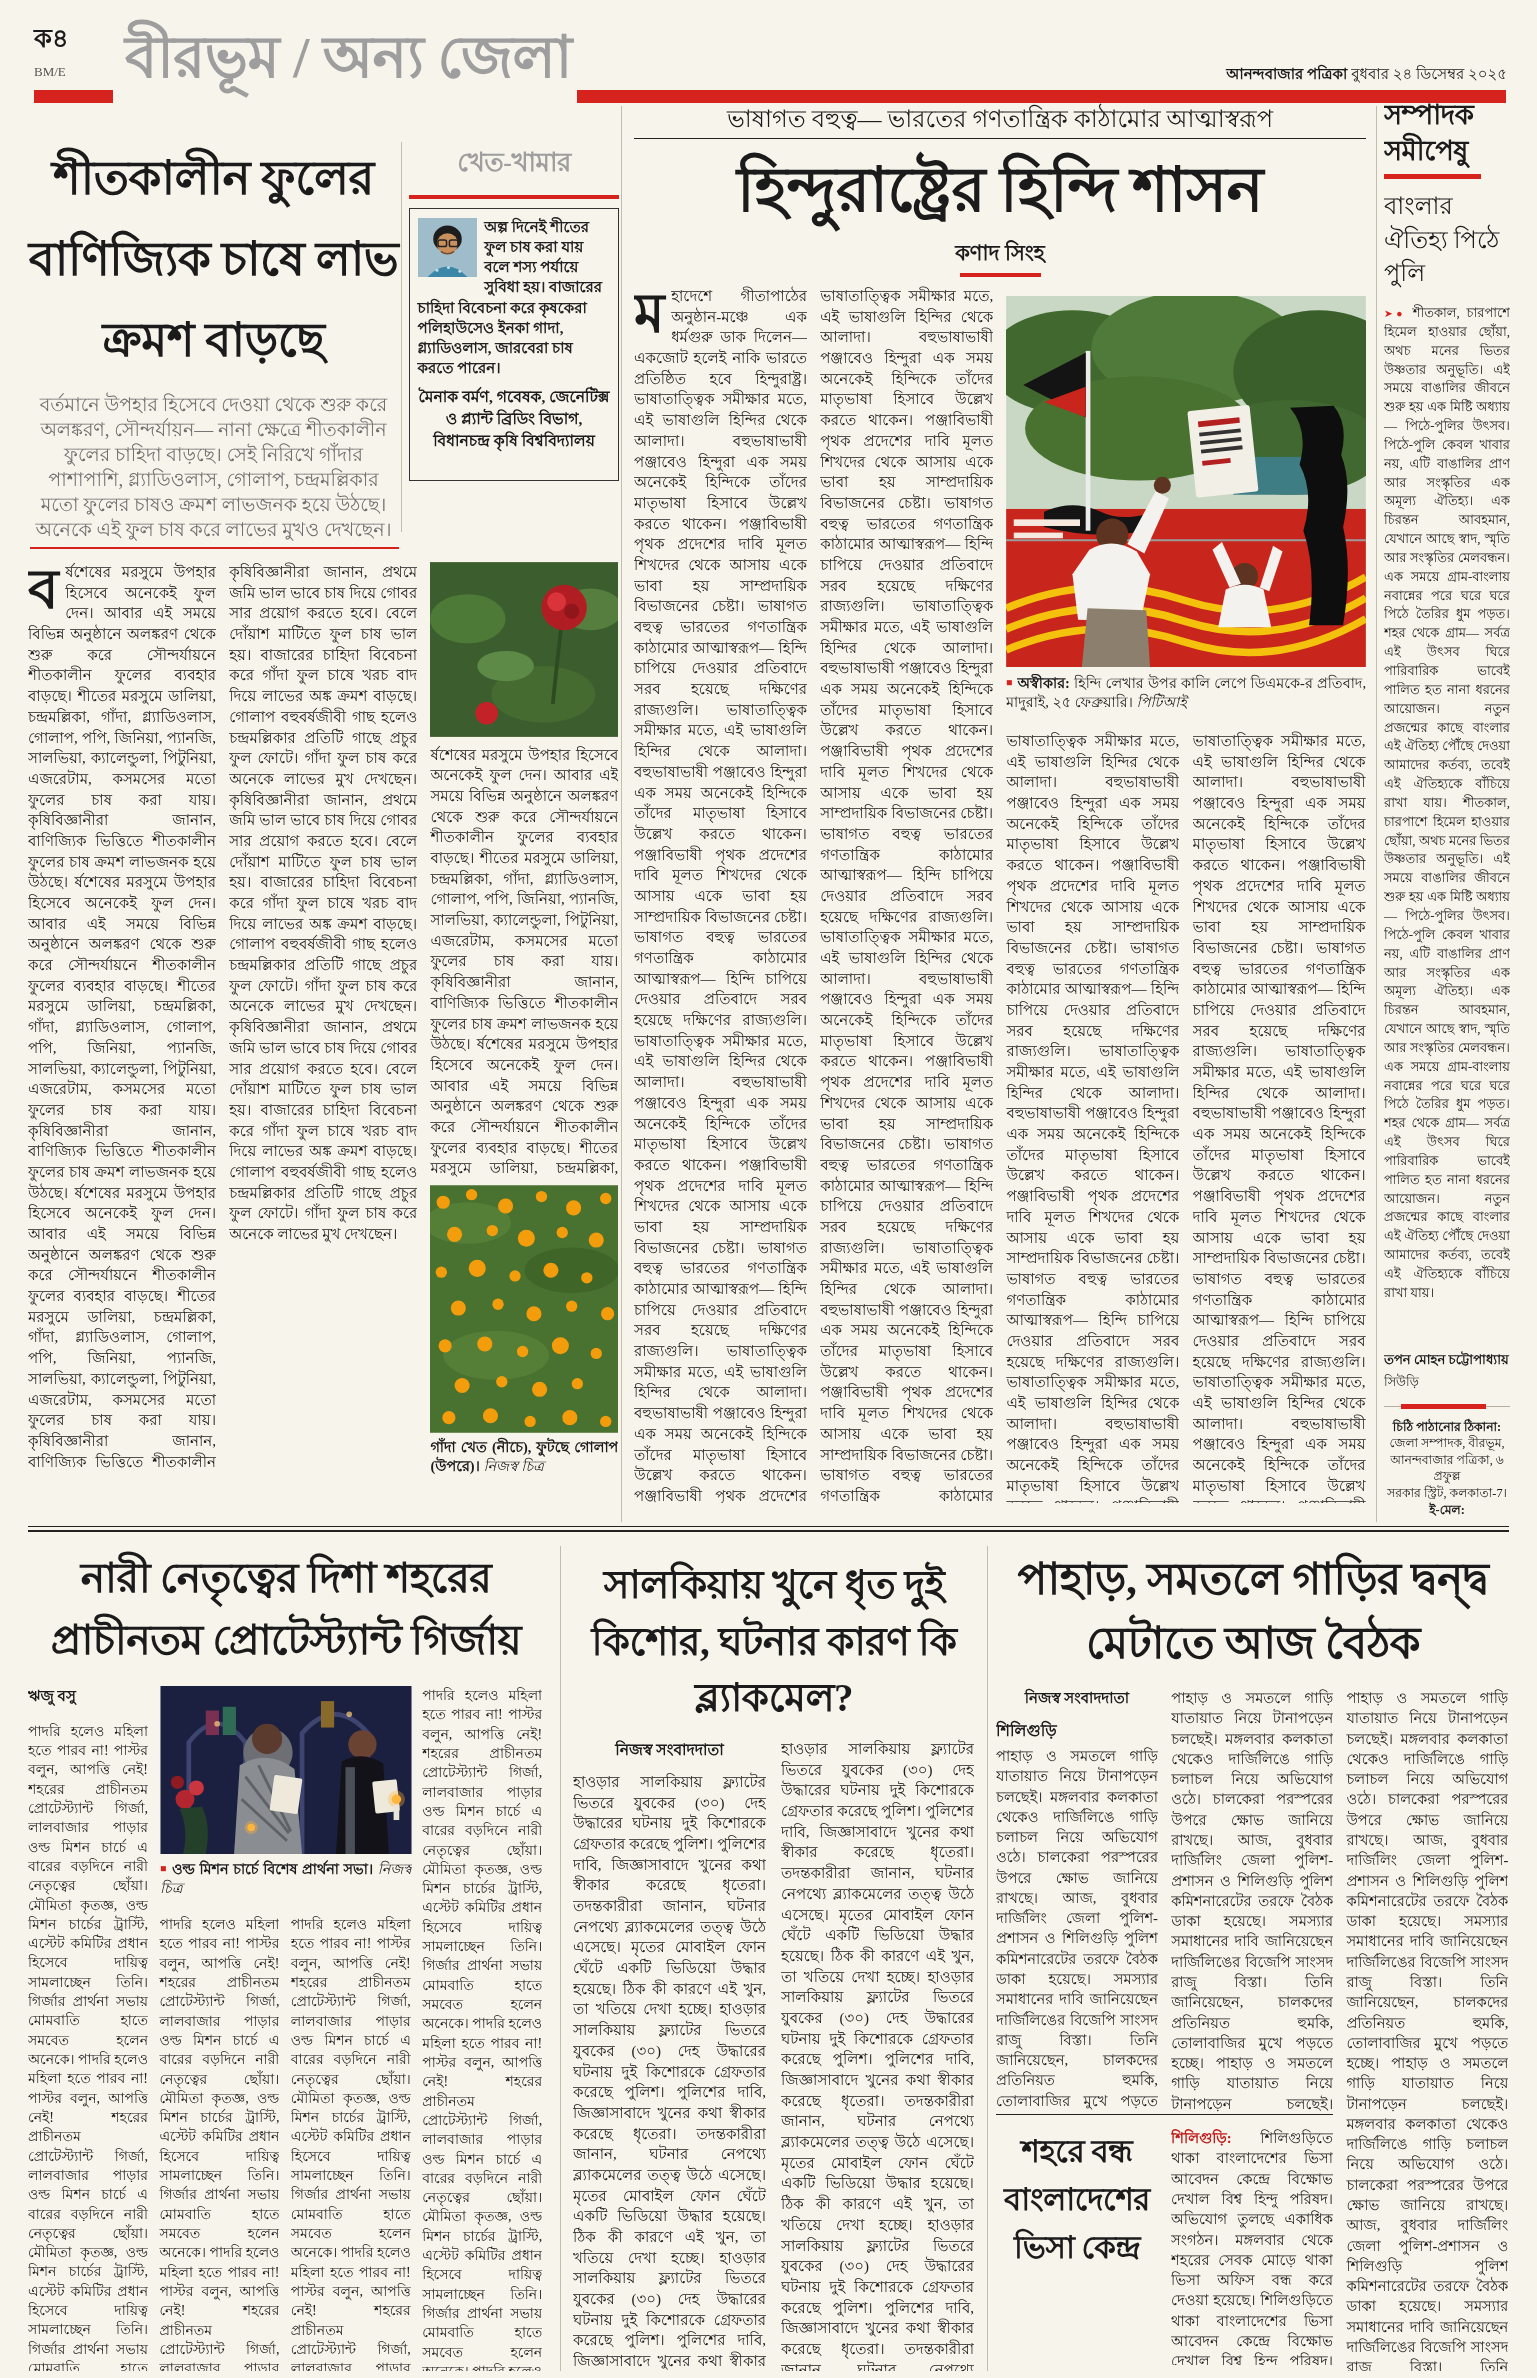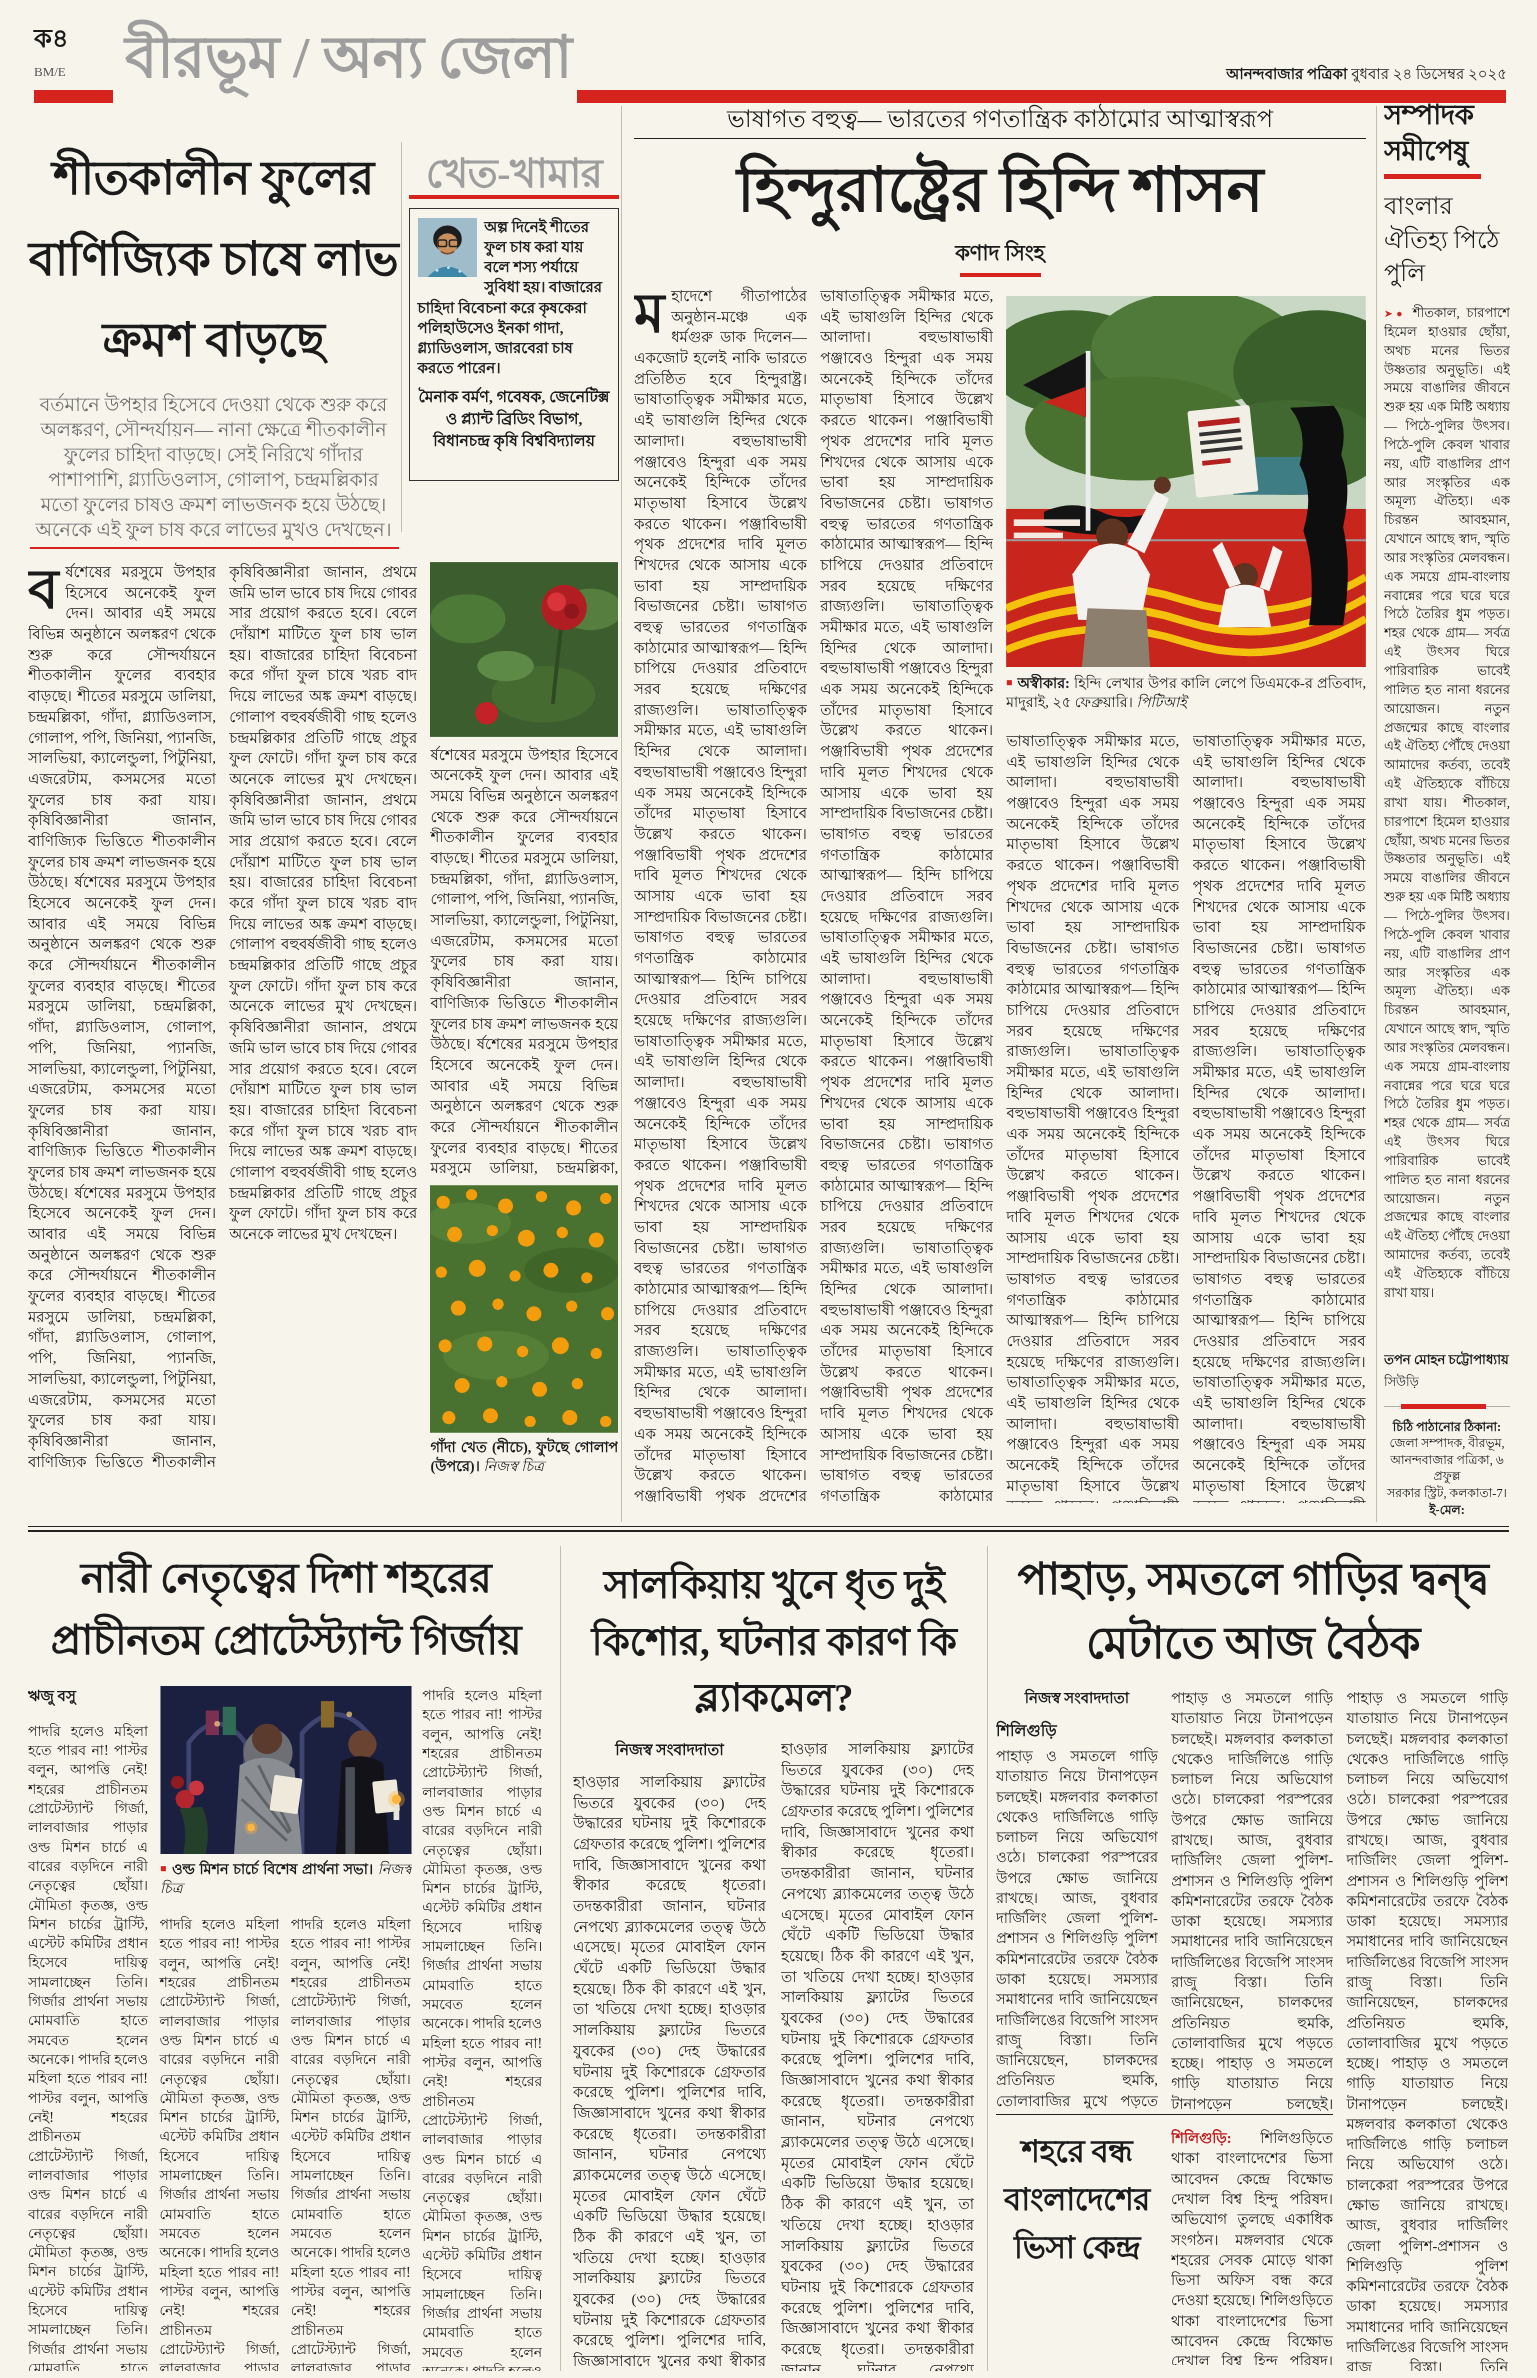--- a/index.html
+++ b/index.html
@@ -47,21 +47,21 @@
   <div class="vrule" style="left:1376px;top:106px;height:1416px"></div>
   <div class="vrule" style="left:401px;top:142px;height:390px"></div>
 
   <div class="abs headline center" style="left:28px;top:138px;width:371px;font-size:47px;line-height:1.72">শীতকালীন ফুলের বাণিজ্যিক চাষে লাভ ক্রমশ বাড়ছে</div>
   <div class="abs center" style="left:28px;top:392px;width:371px;font-size:19px;line-height:1.32;color:#6e6e6e;height:150px;overflow:hidden">
     <span>বর্তমানে উপহার হিসেবে দেওয়া থেকে শুরু করে অলঙ্করণ, সৌন্দর্যায়ন— নানা ক্ষেত্রে শীতকালীন ফুলের চাহিদা বাড়ছে। সেই নিরিখে গাঁদার পাশাপাশি, গ্ল্যাডিওলাস, গোলাপ, চন্দ্রমল্লিকার মতো ফুলের চাষও ক্রমশ লাভজনক হয়ে উঠছে। অনেকে এই ফুল চাষ করে লাভের মুখও দেখছেন। লিখছেন</span>
     
   </div>
   <div class="abs" style="left:30px;top:547px;width:369px;height:1.9px;background:#d6231d"></div>
 
-  <div class="abs headline gray center" style="left:409px;top:142px;width:210px;font-size:40px">খেত-খামার</div>
+  <div class="abs headline gray center" style="left:409px;top:142px;width:210px;font-size:26px">খেত-খামার</div>
   <div class="abs redbar" style="left:409px;top:195px;width:210px;height:3.8px"></div>
   <div class="abs" style="left:409px;top:208px;width:210px;height:273px;border:1.4px solid #333;padding:7.6px;overflow:hidden">
     <svg class="photo" width="59" height="59" style="float:left;margin:1.9px 7.6px 1.9px 0" viewBox="0 0 62 62">
       <rect width="62" height="62" fill="#9fbccb"></rect>
       <ellipse cx="31" cy="22" rx="15" ry="14" fill="#1d1d1d"></ellipse>
       <circle cx="31" cy="27" r="11" fill="#c9905e"></circle>
       <rect x="21" y="23" width="9" height="7" rx="2" fill="none" stroke="#222" stroke-width="1.6"></rect>
       <rect x="33" y="23" width="9" height="7" rx="2" fill="none" stroke="#222" stroke-width="1.6"></rect>
       <path d="M24 35 q7 5 14 0" stroke="#7a4a28" stroke-width="1.6" fill="none"></path>
       <path d="M10 62 q21 -22 42 0 z" fill="#3c86a8"></path>

